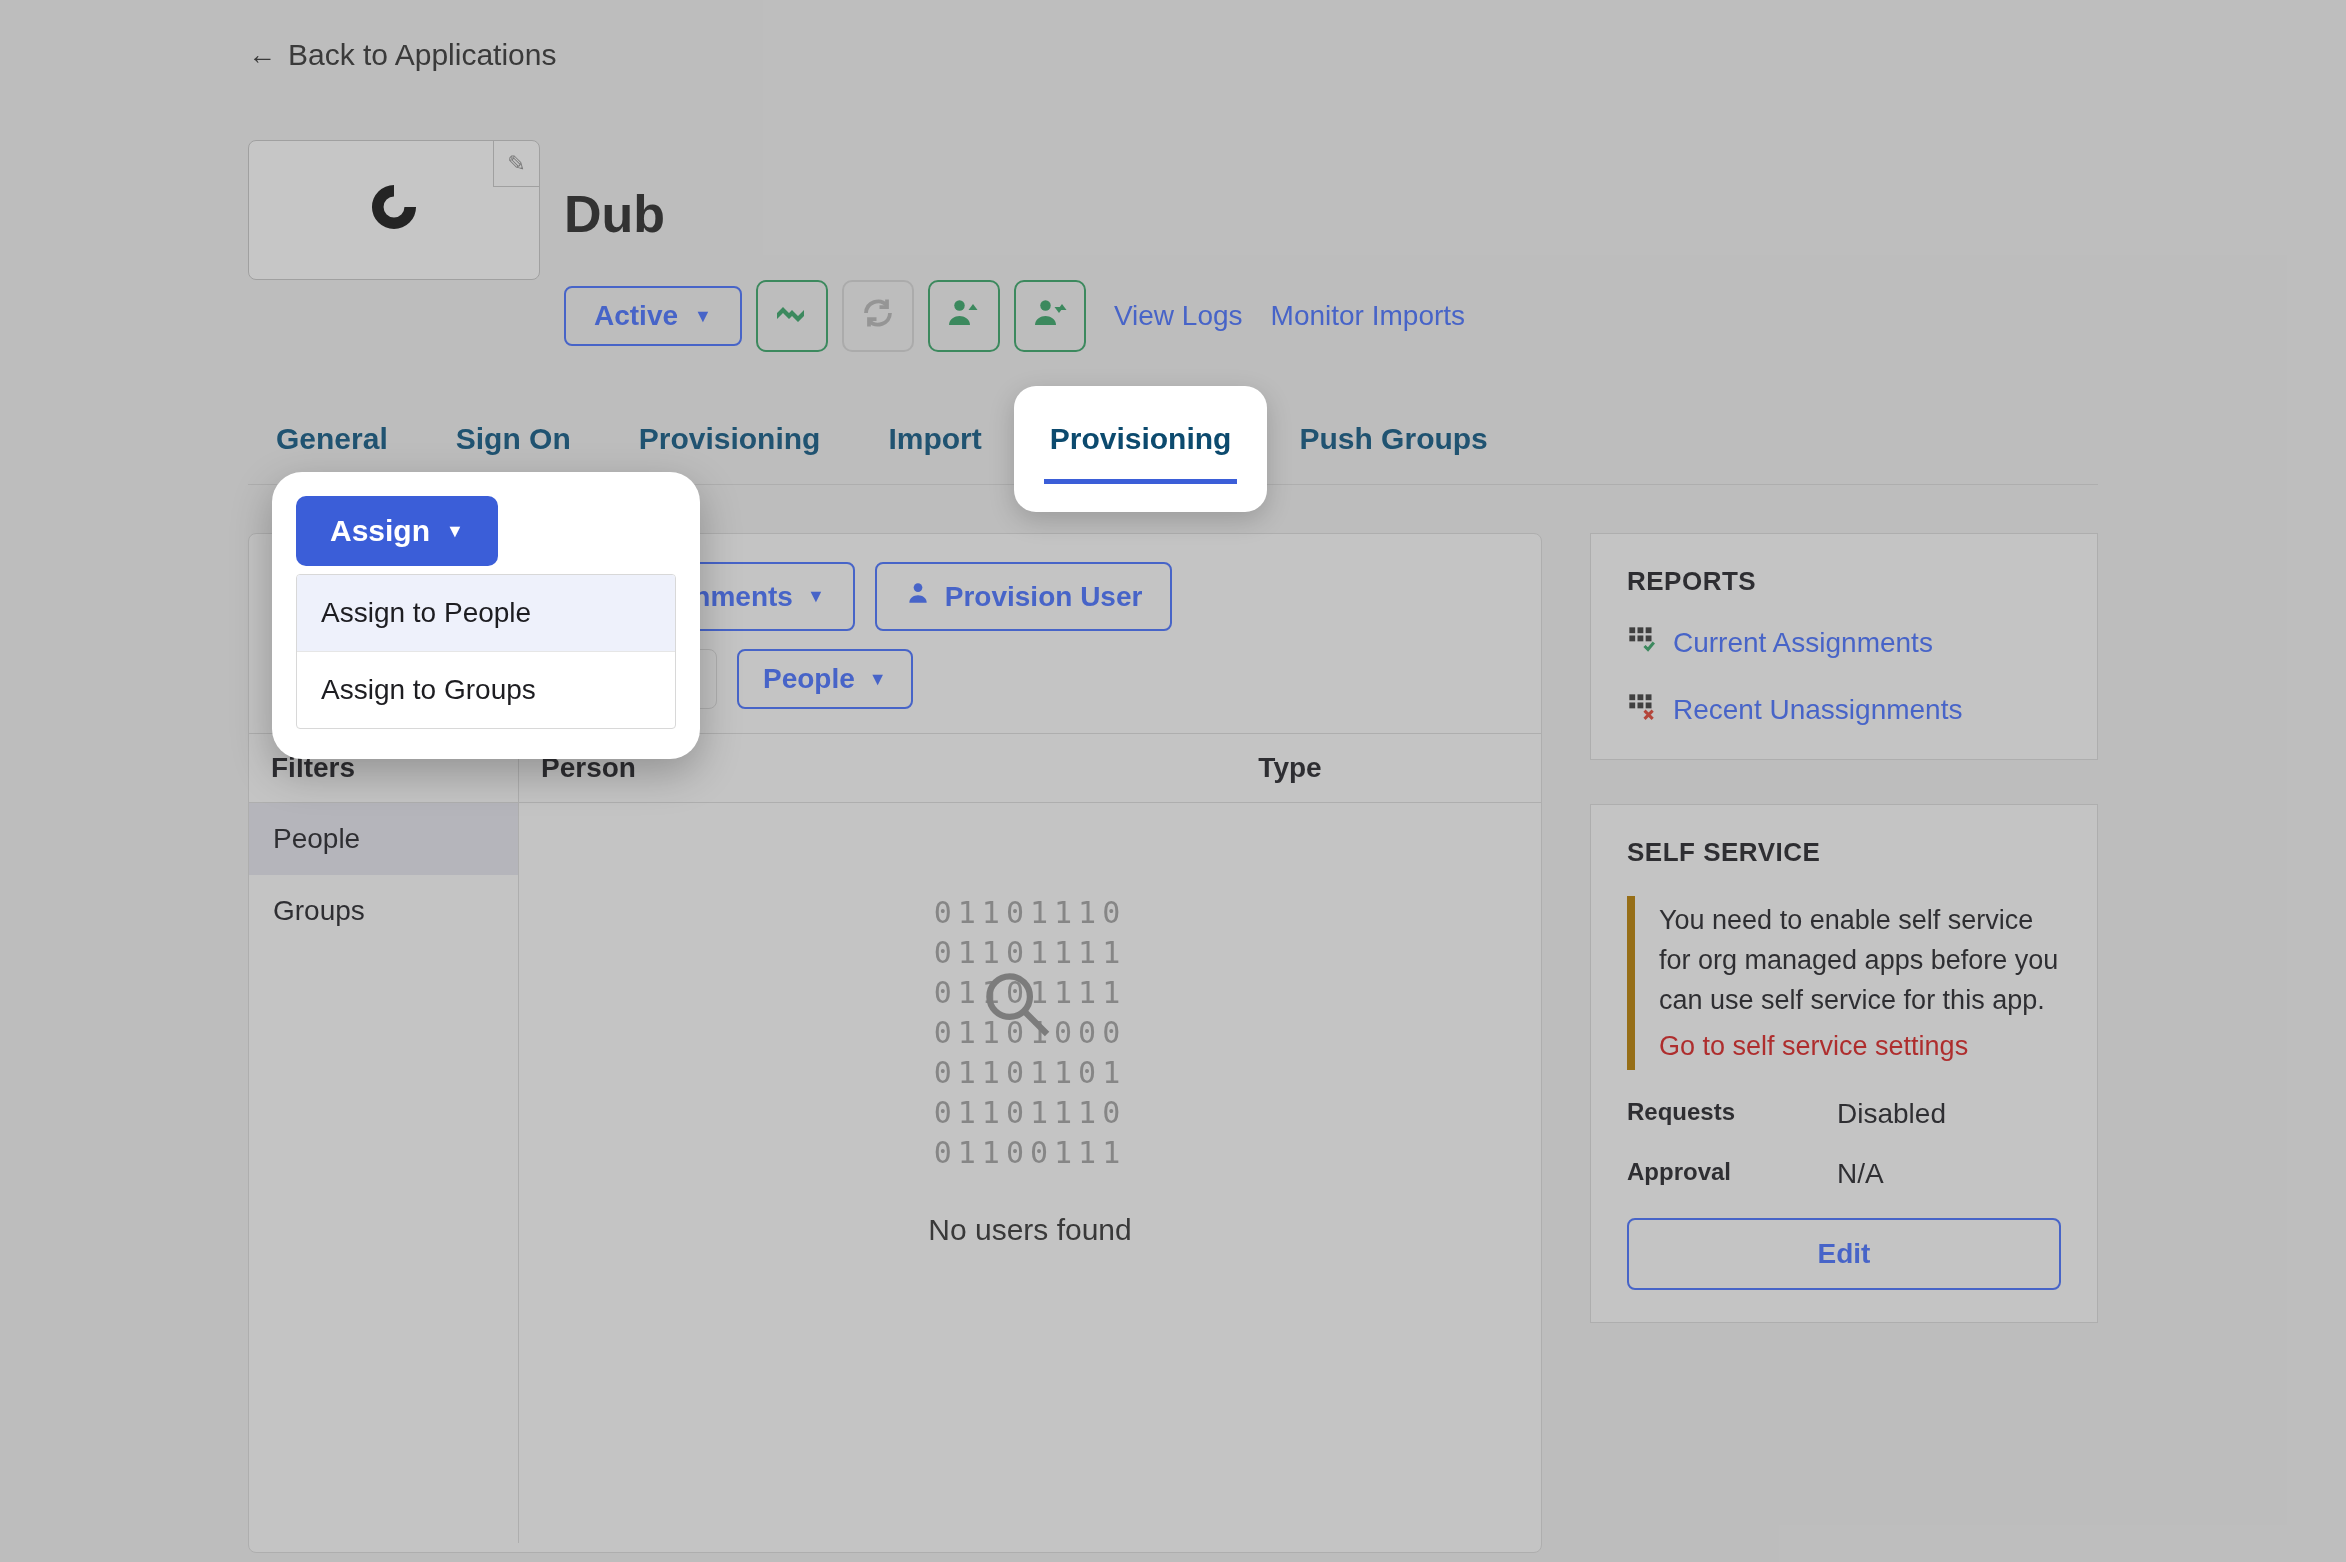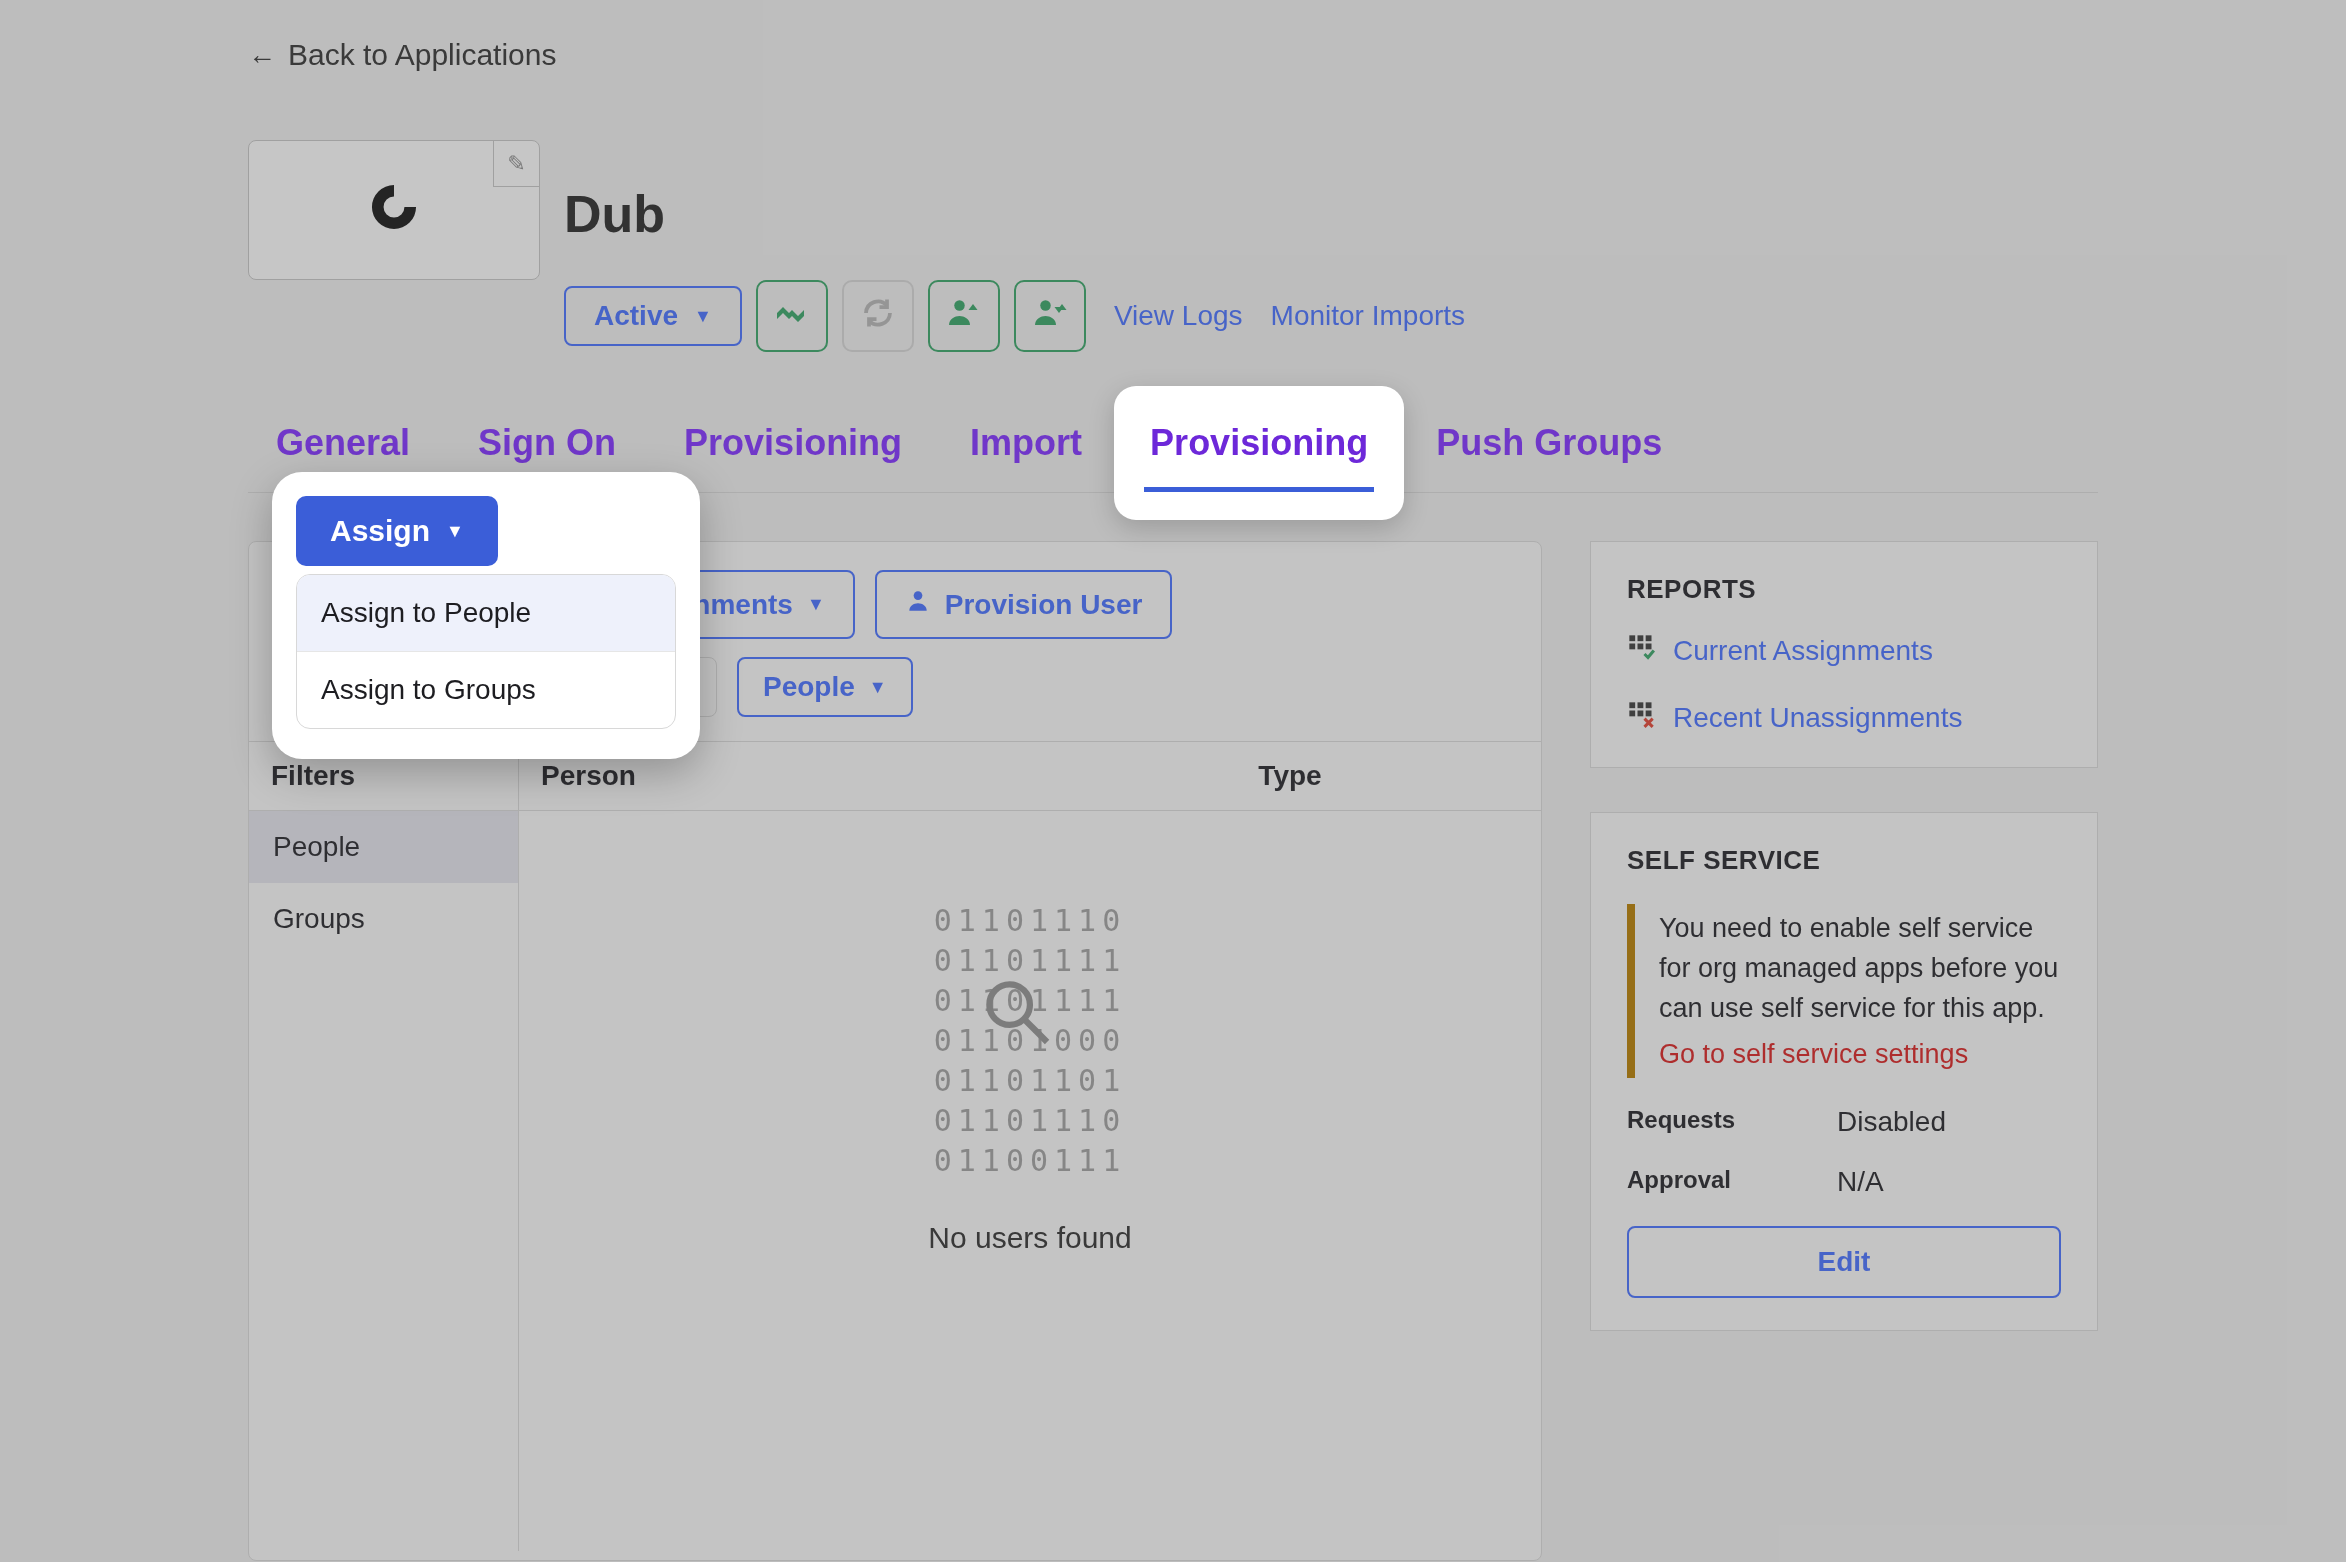--- a/index.html
+++ b/index.html
@@ -29,21 +29,21 @@
 .actions-row { display: flex; align-items: center; gap: 14px; margin-top: 36px; }
 .status-btn { border: 2px solid #3b5ed8; color: #3b5ed8; background: transparent; border-radius: 8px; padding: 12px 28px; font-size: 28px; font-weight: 600; display: inline-flex; align-items: center; gap: 16px; cursor: pointer; }
 .caret { font-size: 18px; }
 .icon-btn { width: 72px; height: 72px; border-radius: 10px; display: flex; align-items: center; justify-content: center; cursor: pointer; }
 .icon-btn.green { border: 2px solid #2e8b57; color: #2e8b57; }
 .icon-btn.grey { border: 2px solid #b5b5b5; color: #9a9a9a; }
 .icon-btn svg { width: 36px; height: 36px; }
 .link { color: #3b5ed8; font-size: 28px; margin-left: 14px; cursor: pointer; }
 
 .tabs { display: flex; gap: 56px; margin-top: 52px; border-bottom: 1px solid #b9b9b9; padding-left: 22px; }
-.tab { font-size: 36px; font-weight: 600; color: #6d28d9; padding: 18px 6px 28px; cursor: pointer; }
+.tab { font-size: 30px; font-weight: 600; color: #0c4a6e; padding: 18px 6px 28px; cursor: pointer; }
 .tab.active-wrap { position: relative; }
 .active-tab-box { position: absolute; top: -18px; left: -30px; right: -30px; bottom: -28px; background: #fff; border-radius: 22px; box-shadow: 0 8px 26px rgba(0,0,0,0.18); z-index: 5; }
 .tab.active-wrap .tab-label { position: relative; z-index: 6; }
 .tab.active-wrap .underline { position: absolute; left: 0; right: 0; bottom: 0; height: 5px; background: #3b5ed8; z-index: 6; }
 
 .content-row { display: flex; gap: 48px; margin-top: 48px; }
 
 .main-panel { flex: 1; border: 1px solid #b9b9b9; border-radius: 8px; position: relative; background: #d3d3d3; min-height: 1020px; }
 .toolbar { display: flex; gap: 20px; padding: 28px 28px 18px; }
 .btn { border-radius: 8px; padding: 16px 28px; font-size: 28px; font-weight: 600; display: inline-flex; align-items: center; gap: 14px; cursor: pointer; }
@@ -84,21 +84,21 @@
 .note-link { color: #b91c1c; cursor: pointer; display: inline-block; margin-top: 6px; }
 .kv-row { display: flex; margin-bottom: 28px; }
 .kv-row .k { width: 210px; font-weight: 700; font-size: 24px; }
 .kv-row .v { font-size: 28px; }
 .edit-btn { width: 100%; border: 2px solid #3b5ed8; color: #3b5ed8; background: transparent; border-radius: 8px; padding: 18px 0; font-size: 28px; font-weight: 600; cursor: pointer; }
 
 
 .assign-popover { position: absolute; top: 472px; left: 272px; z-index: 50; }
 .pop-wrap { background: #fff; border-radius: 30px; padding: 24px 24px 30px; box-shadow: 0 14px 40px rgba(0,0,0,0.25); }
 .pop-assign-btn { background: #3b5ed8; color: #fff; border: none; border-radius: 10px; padding: 18px 34px; font-size: 30px; font-weight: 600; display: inline-flex; align-items: center; gap: 16px; cursor: pointer; }
-.dropdown { margin-top: 8px; border: 1px solid #d8d8d8; border-radius: 14px; min-width: 380px; overflow: hidden; background: #fff; }
+.dropdown { margin-top: 8px; border: 1px solid #d8d8d8; border-radius: 4px; min-width: 380px; overflow: hidden; background: #fff; }
 .dropdown .opt { padding: 22px 24px; font-size: 28px; cursor: pointer; }
 .dropdown .opt.hover { background: #eef1fb; }
 .dropdown .opt + .opt { border-top: 1px solid #e6e6e6; }
 </style>
 </head>
 <body>
 
 <div class="page">
   <div class="back-link">
     <span class="arrow">←</span>

